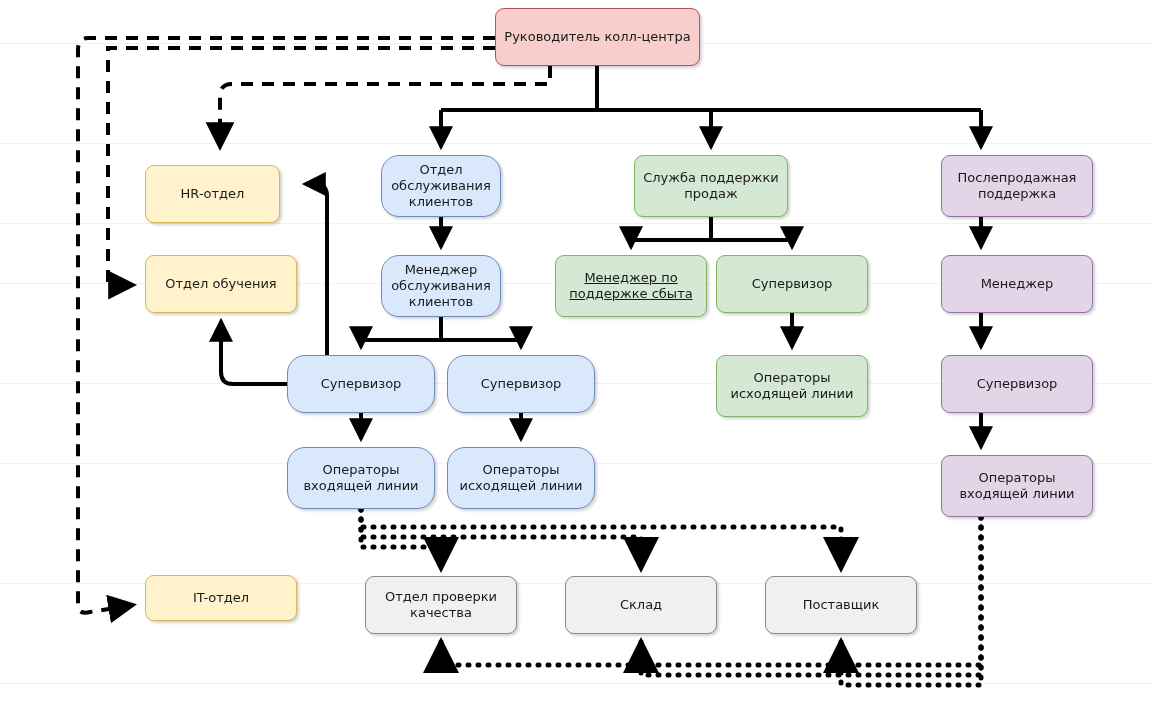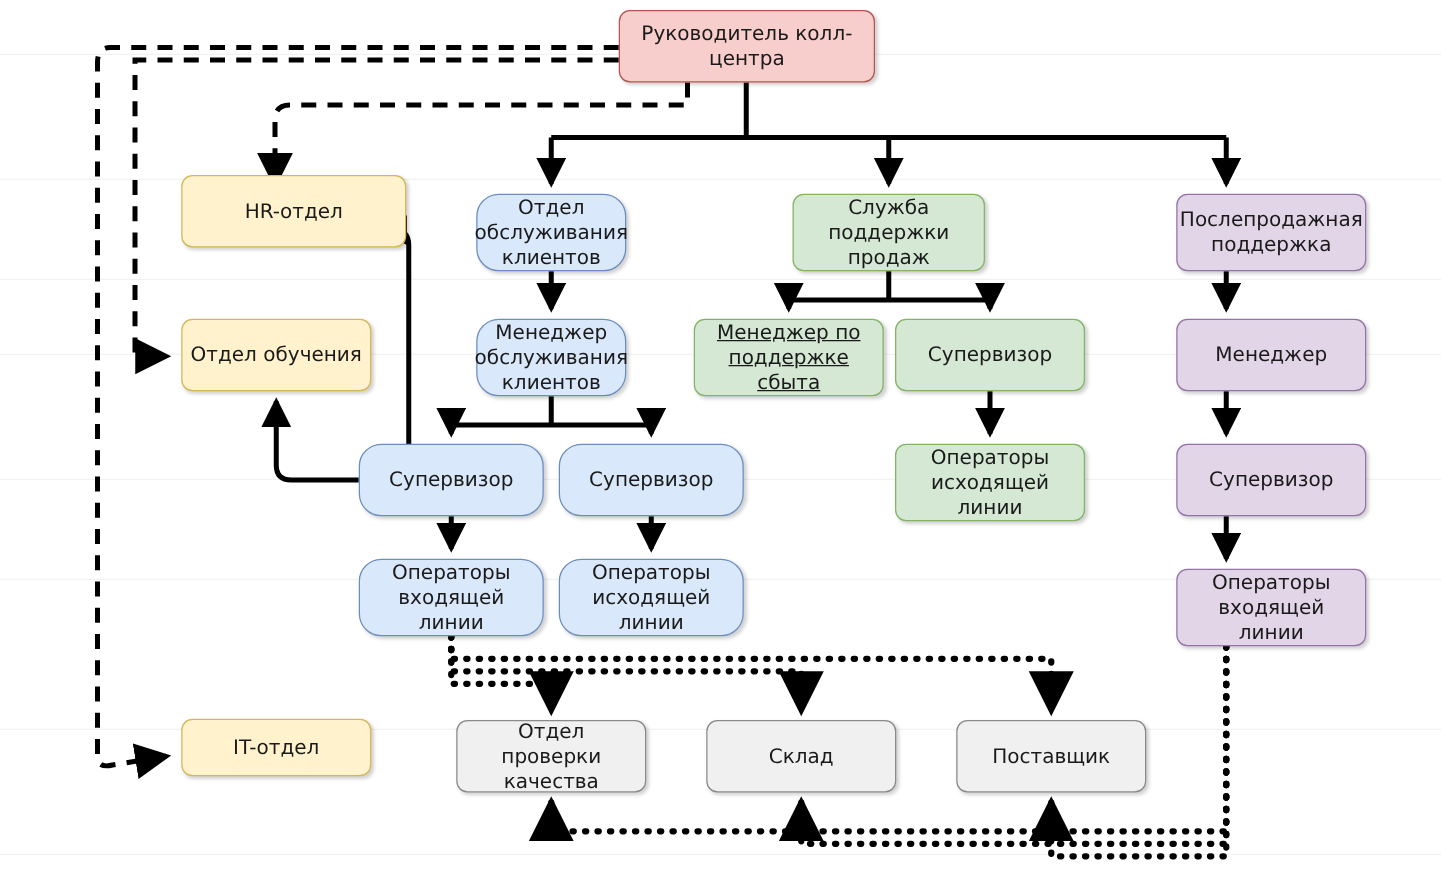--- a/index.html
+++ b/index.html
@@ -4,21 +4,21 @@
 <style>
   html,body{margin:0;padding:0;background:#ffffff;}
   body{font-family:"DejaVu Sans","Liberation Sans",sans-serif;}
   #canvas{position:relative;width:1153px;height:703px;background:#ffffff;overflow:hidden;}
   .grid{position:absolute;left:0;width:1153px;height:1px;background:#f2f2f2;}
   svg#wires{position:absolute;left:0;top:0;width:1153px;height:703px;}
   .node{
     position:absolute;box-sizing:border-box;
     border:1px solid #9a9a9a;border-radius:9px;
     display:flex;align-items:center;justify-content:center;text-align:center;
-    font-size:16px;line-height:1.25;color:#1a1a1a;
+    font-size:13px;line-height:1.25;color:#1a1a1a;
     box-shadow:2px 2px 3px rgba(0,0,0,0.18);
     padding:2px 6px;
   }
   .n-pink  {background:#f8cecc;border-color:#b85450;}
   .n-yellow{background:#fff2cc;border-color:#d6b656;}
   .n-blue  {background:#dae8fc;border-color:#6c8ebf;border-radius:18px;}
   .n-green {background:#d5e8d4;border-color:#82b366;}
   .n-purple{background:#e1d5e7;border-color:#9673a6;margin-left:36px;}
   .n-gray  {background:#f0f0f0;border-color:#8a8a8a;}
 </style>
@@ -99,21 +99,21 @@
       <path d="M981,517 L981,665 L441,665 L441,642" marker-end="url(#ahd)"></path>
       <path d="M981,517 L981,675 L641,675 L641,642" marker-end="url(#ahd)"></path>
       <path d="M981,517 L981,685 L841,685 L841,642" marker-end="url(#ahd)"></path>
     </g>
   </svg>
 
   <div id="nodes">
       <div class="node n-pink" style="left: 495px; top: 8px; width: 205px; height: 58px;">
         <span>Руководитель колл-центра</span>
       </div>
-      <div class="node n-yellow" style="left: 145px; top: 140px; width: 180px; height: 58px;">
+      <div class="node n-yellow" style="left: 145px; top: 165px; width: 135px; height: 58px;">
         <span>HR-отдел</span>
       </div>
       <div class="node n-yellow" style="left: 145px; top: 255px; width: 152px; height: 58px;">
         <span>Отдел обучения</span>
       </div>
       <div class="node n-yellow" style="left: 145px; top: 575px; width: 152px; height: 46px;">
         <span>IT-отдел</span>
       </div>
       <div class="node n-blue" style="left: 381px; top: 155px; width: 120px; height: 62px;">
         <span>Отдел обслуживания клиентов</span>

